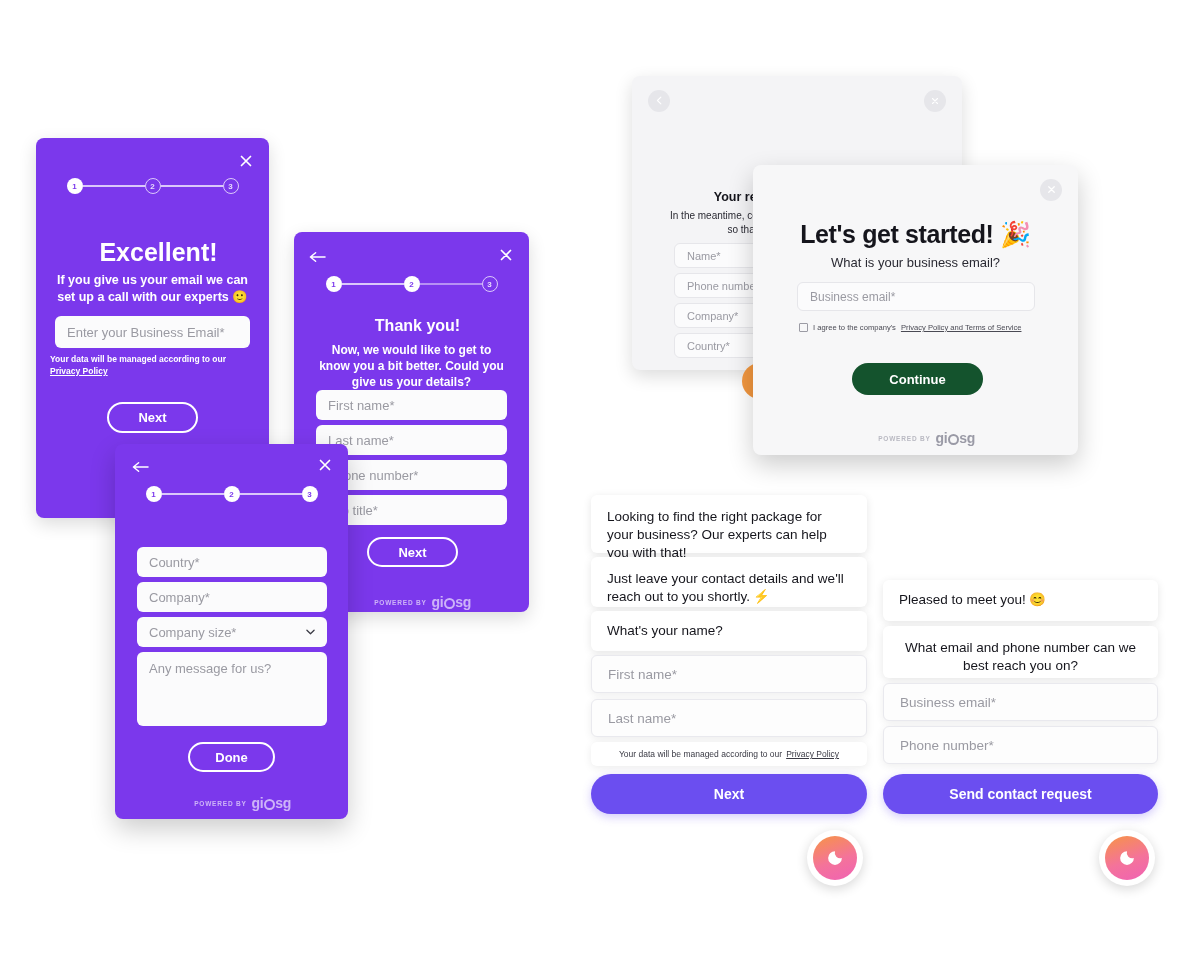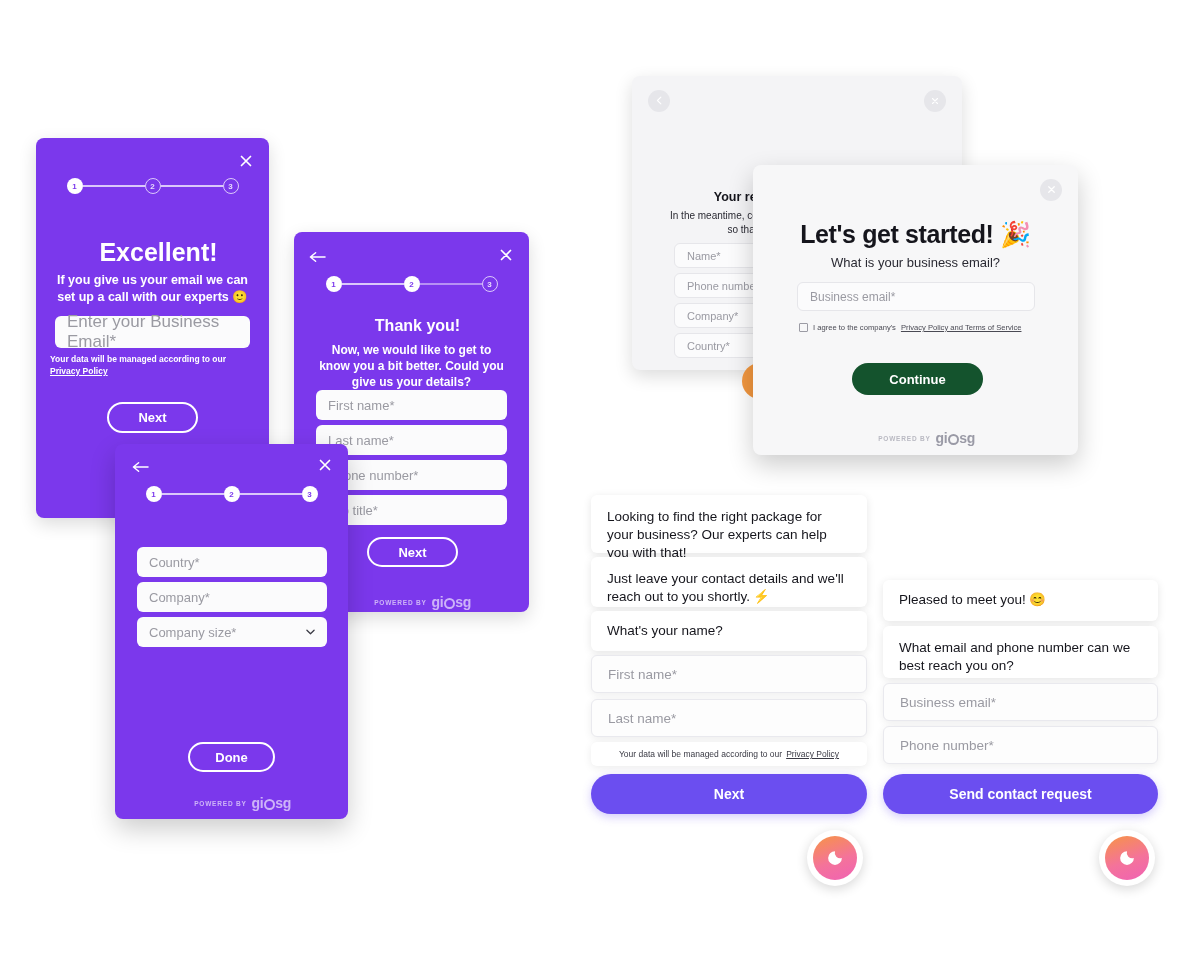--- a/index.html
+++ b/index.html
@@ -213,21 +213,21 @@
       <span class="step active">1</span>
       <span class="step-line"></span>
       <span class="step idle">2</span>
       <span class="step-line"></span>
       <span class="step idle">3</span>
     </div>
 
     <div class="p-title" style="position:absolute; left:0; right:0; top:100px; font-size:25px;">Excellent!</div>
     <div class="p-sub" style="position:absolute; left:18px; right:18px; top:134px; font-size:12.5px; font-weight:600;">If you give us your email we can set up a call with our experts 🙂</div>
 
-    <div class="field" style="position:absolute; left:19px; top:178px; width:195px; height:32px; background:#fbfbfc; border:none; font-size:17px;">
+    <div class="field" style="position:absolute; left:19px; top:178px; width:195px; height:32px; background:#fbfbfc; border:none; font-size:13px;">
       <span>Enter your Business Email*</span>
     </div>
 
     <div class="privacy" style="position:absolute; left:14px; right:14px; top:216px; font-size:8.5px; font-weight:600;">
       <span>Your data will be managed according to our</span>
       <u>Privacy Policy</u>
     </div>
 
     <div class="btn-outline" style="position:absolute; left:71px; top:264px; width:91px; height:31px;">
       <span>Next</span>
@@ -319,20 +319,23 @@
       <span>Company*</span>
     </div>
     <div class="field" style="position:absolute; left:22px; top:173px; width:190px; height:30px; background:#fbfbfc; border:none; justify-content:space-between;">
       <span>Company size*</span>
       <span style="display:flex;">
         <svg width="9" height="6" viewBox="0 0 10 6">
             <path d="M1 1 L5 5 L9 1" fill="none" stroke="#3a3a44" stroke-width="1.4" stroke-linecap="round" stroke-linejoin="round"></path>
           </svg>
       </span>
     </div>
+    <div class="field field-ta" style="position:absolute; left:22px; top:208px; width:190px; height:74px; background:#fbfbfc; border:none;">
+      <span>Any message for us?</span>
+    </div>
 
     <div class="btn-outline" style="position:absolute; left:73px; top:298px; width:87px; height:30px;">
       <span>Done</span>
     </div>
 
     <div class="giosg on-purple" style="position:absolute; left:0; right:0; top:351px;">
       <span class="pw">POWERED BY</span>
       <span class="logo">
           <span>gi</span>
           <span class="logo-o"></span>
@@ -372,21 +375,21 @@
 
     <div class="launcher" style="left:216px; top:335px;">
       <span class="orb">
         <svg width="22" height="22" viewBox="0 0 24 24">
           <path d="M12 4.5 a7.5 7.5 0 1 0 7.5 7.5 a6 6 0 0 1 -7.5 -7.5 z" fill="#ffffff"></path>
         </svg>
       </span>
     </div>
   </div>
 
-  <div style="position:absolute; left:883px; top:580px; width:275px; height:305px;">
+  <div style="position:absolute; left:883px; top:580px; width:275px; height:305px;text-align:center;">
     <div class="chat-close" style="right:10px; top:7px;">
       <span>
         <svg width="13" height="13" viewBox="0 0 16 16">
             <path d="M4 4 L12 12 M12 4 L4 12" fill="none" stroke="#9b9ba4" stroke-width="1.3" stroke-linecap="round"></path>
           </svg>
       </span>
     </div>
 
     <div class="chat-bubble" style="left:0; top:0; width:275px; height:41px; display:flex; align-items:center;">Pleased to meet you! 😊</div>
     <div class="chat-bubble" style="left:0; top:46px; width:275px; height:52px;">What email and phone number can we best reach you on?</div>

